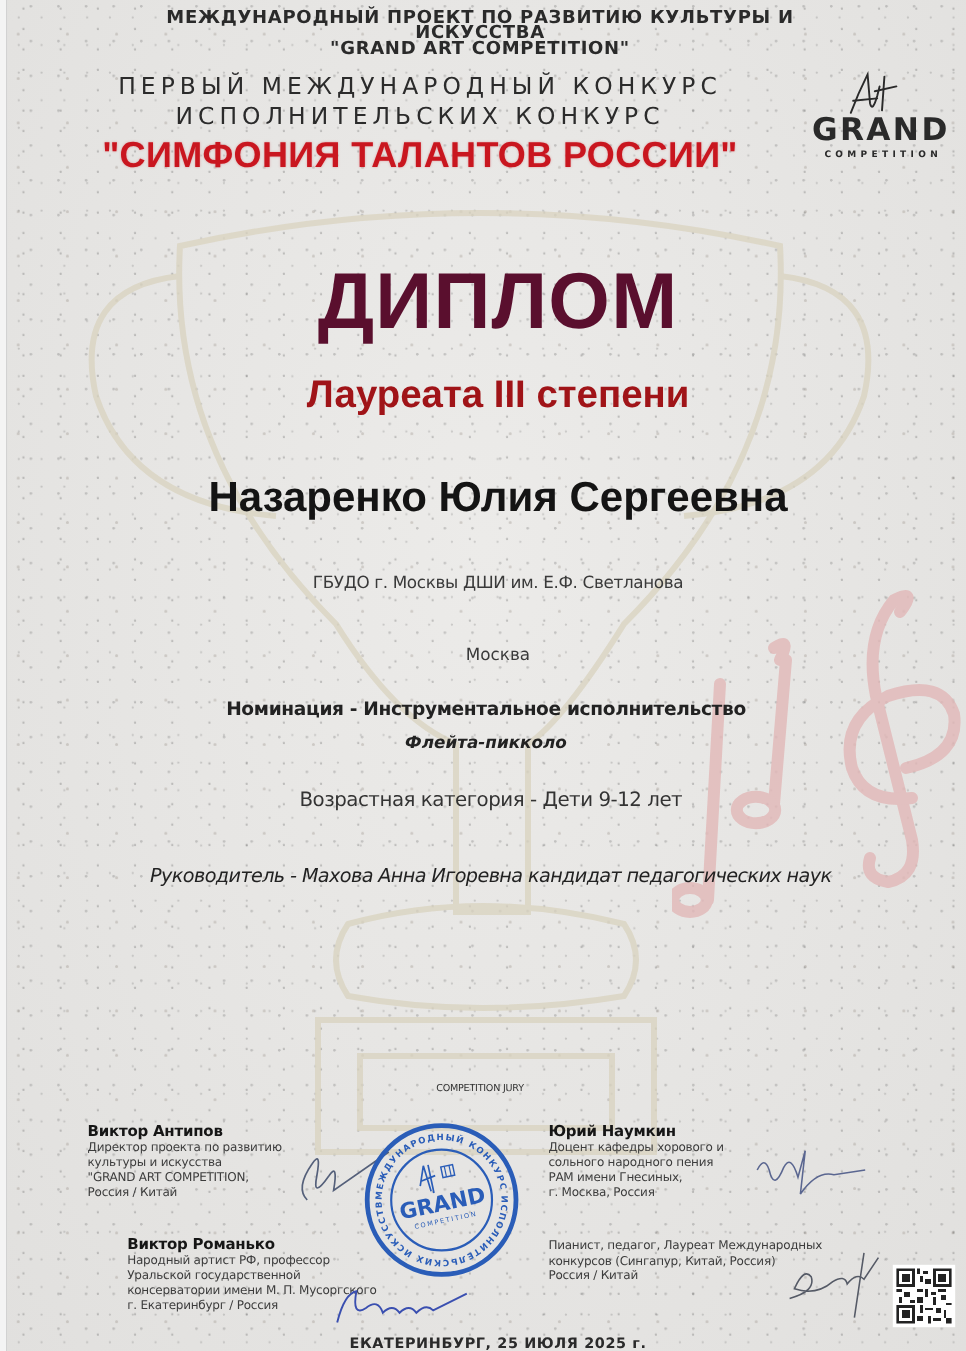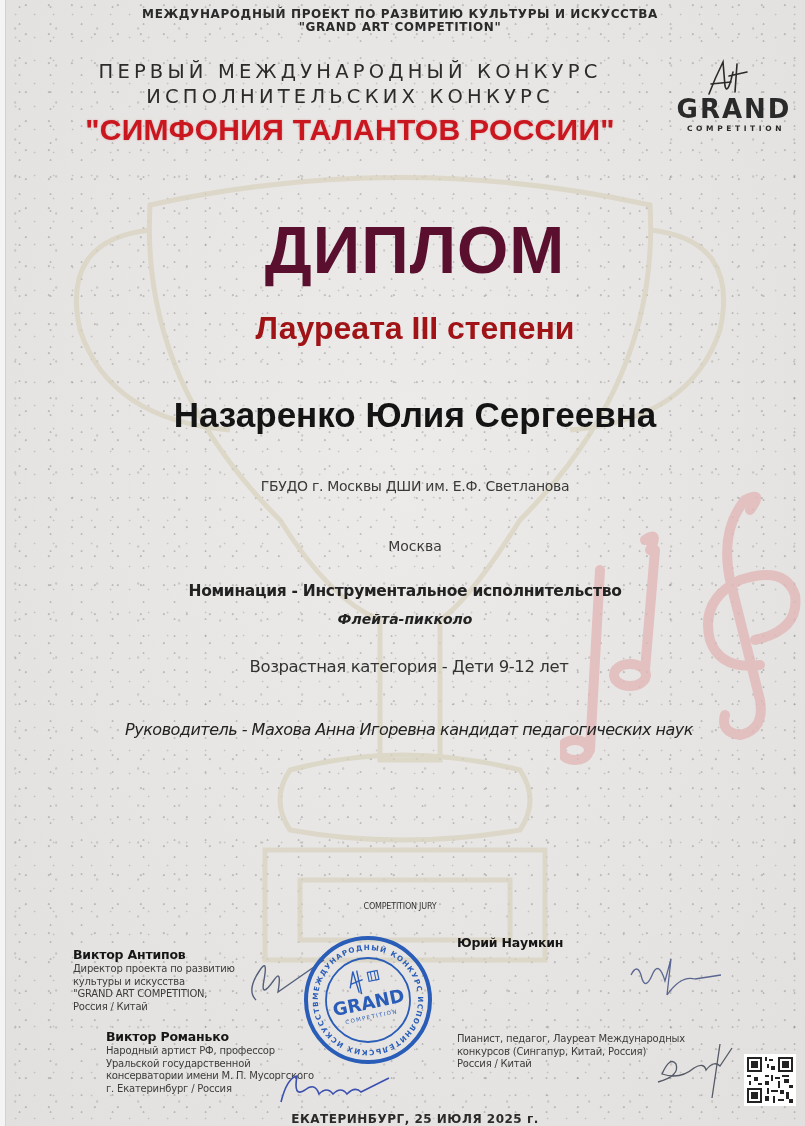--- a/index.html
+++ b/index.html
@@ -23,21 +23,21 @@
     }
     .abs { position: absolute; }
 
     
     .trophy { position: absolute; left: 0; top: 0; width: 805px; height: 1126px; pointer-events: none; }
     .clef { position: absolute; pointer-events: none; }
 
     .top-project {
       top: 8px; left: 90px; width: 620px; text-align: center;
       font-family: "DejaVu Sans", sans-serif; font-weight: bold;
-      font-size: 12px; letter-spacing: 0.6px; line-height: 13px; color: #2a2a2a;
+      font-size: 15px; letter-spacing: 0.6px; line-height: 13px; color: #2a2a2a;
     }
     .contest-line {
       left: 40px; width: 620px; text-align: center;
       font-family: "DejaVu Sans", sans-serif;
       font-size: 19.5px; letter-spacing: 4.2px; color: #2b2b2b; line-height: 24px;
     }
     .contest-name {
       top: 113px; left: 40px; width: 620px; text-align: center;
       font-family: "Liberation Sans", sans-serif; font-weight: bold;
       font-size: 30px; color: #c9161f; letter-spacing: 0.3px;
@@ -166,36 +166,40 @@
 <div class="abs student-name">Назаренко Юлия Сергеевна</div>
 <div class="abs school">ГБУДО г. Москвы ДШИ им. Е.Ф. Светланова</div>
 <div class="abs city">Москва</div>
 <div class="abs nomination">Номинация - Инструментальное исполнительство</div>
 <div class="abs instrument">Флейта-пикколо</div>
 <div class="abs age">Возрастная категория - Дети 9-12 лет</div>
 <div class="abs supervisor">Руководитель - Махова Анна Игоревна кандидат педагогических наук</div>
 
 <div class="abs jury-label">COMPETITION JURY</div>
 
-<div class="abs jury" style="left:73px; top:935px; width:190px;margin-top:12px;">
+<div class="abs jury" style="left:73px; top:935px; width:190px;">
   <div class="jname">Виктор Антипов</div>
   <div class="jdesc">Директор проекта по развитию
 культуры и искусства
 "GRAND ART COMPETITION,
 Россия / Китай</div>
 </div>
 <div class="abs jury" style="left:73px; top:1029px; width:240px;margin-left:33px;">
   <div class="jname">Виктор Романько</div>
   <div class="jdesc">Народный артист РФ, профессор
 Уральской государственной
 консерватории имени М. П. Мусоргского
 г. Екатеринбург / Россия</div>
 </div>
 <div class="abs jury" style="left:457px; top:935px; width:180px;">
   <div class="jname">Юрий Наумкин</div>
+  <div class="jdesc">Доцент кафедры хорового и
+сольного народного пения
+РАМ имени Гнесиных,
+г. Москва, Россия</div>
 </div>
 <div class="abs jury" style="left:457px; top:1033px; width:260px;">
   <div class="jdesc">Пианист, педагог, Лауреат Международных
 конкурсов (Сингапур, Китай, Россия)
 Россия / Китай</div>
 </div>
 
 <svg class="sig" style="left:238px; top:950px; width:90px; height:60px;" viewBox="0 0 90 60">
   <path d="M18 50 Q8 40 22 20 Q30 8 26 30 Q22 50 36 30 Q44 18 40 42 L86 10" fill="none" stroke="#55607a" stroke-width="1.4"></path>
 </svg>

